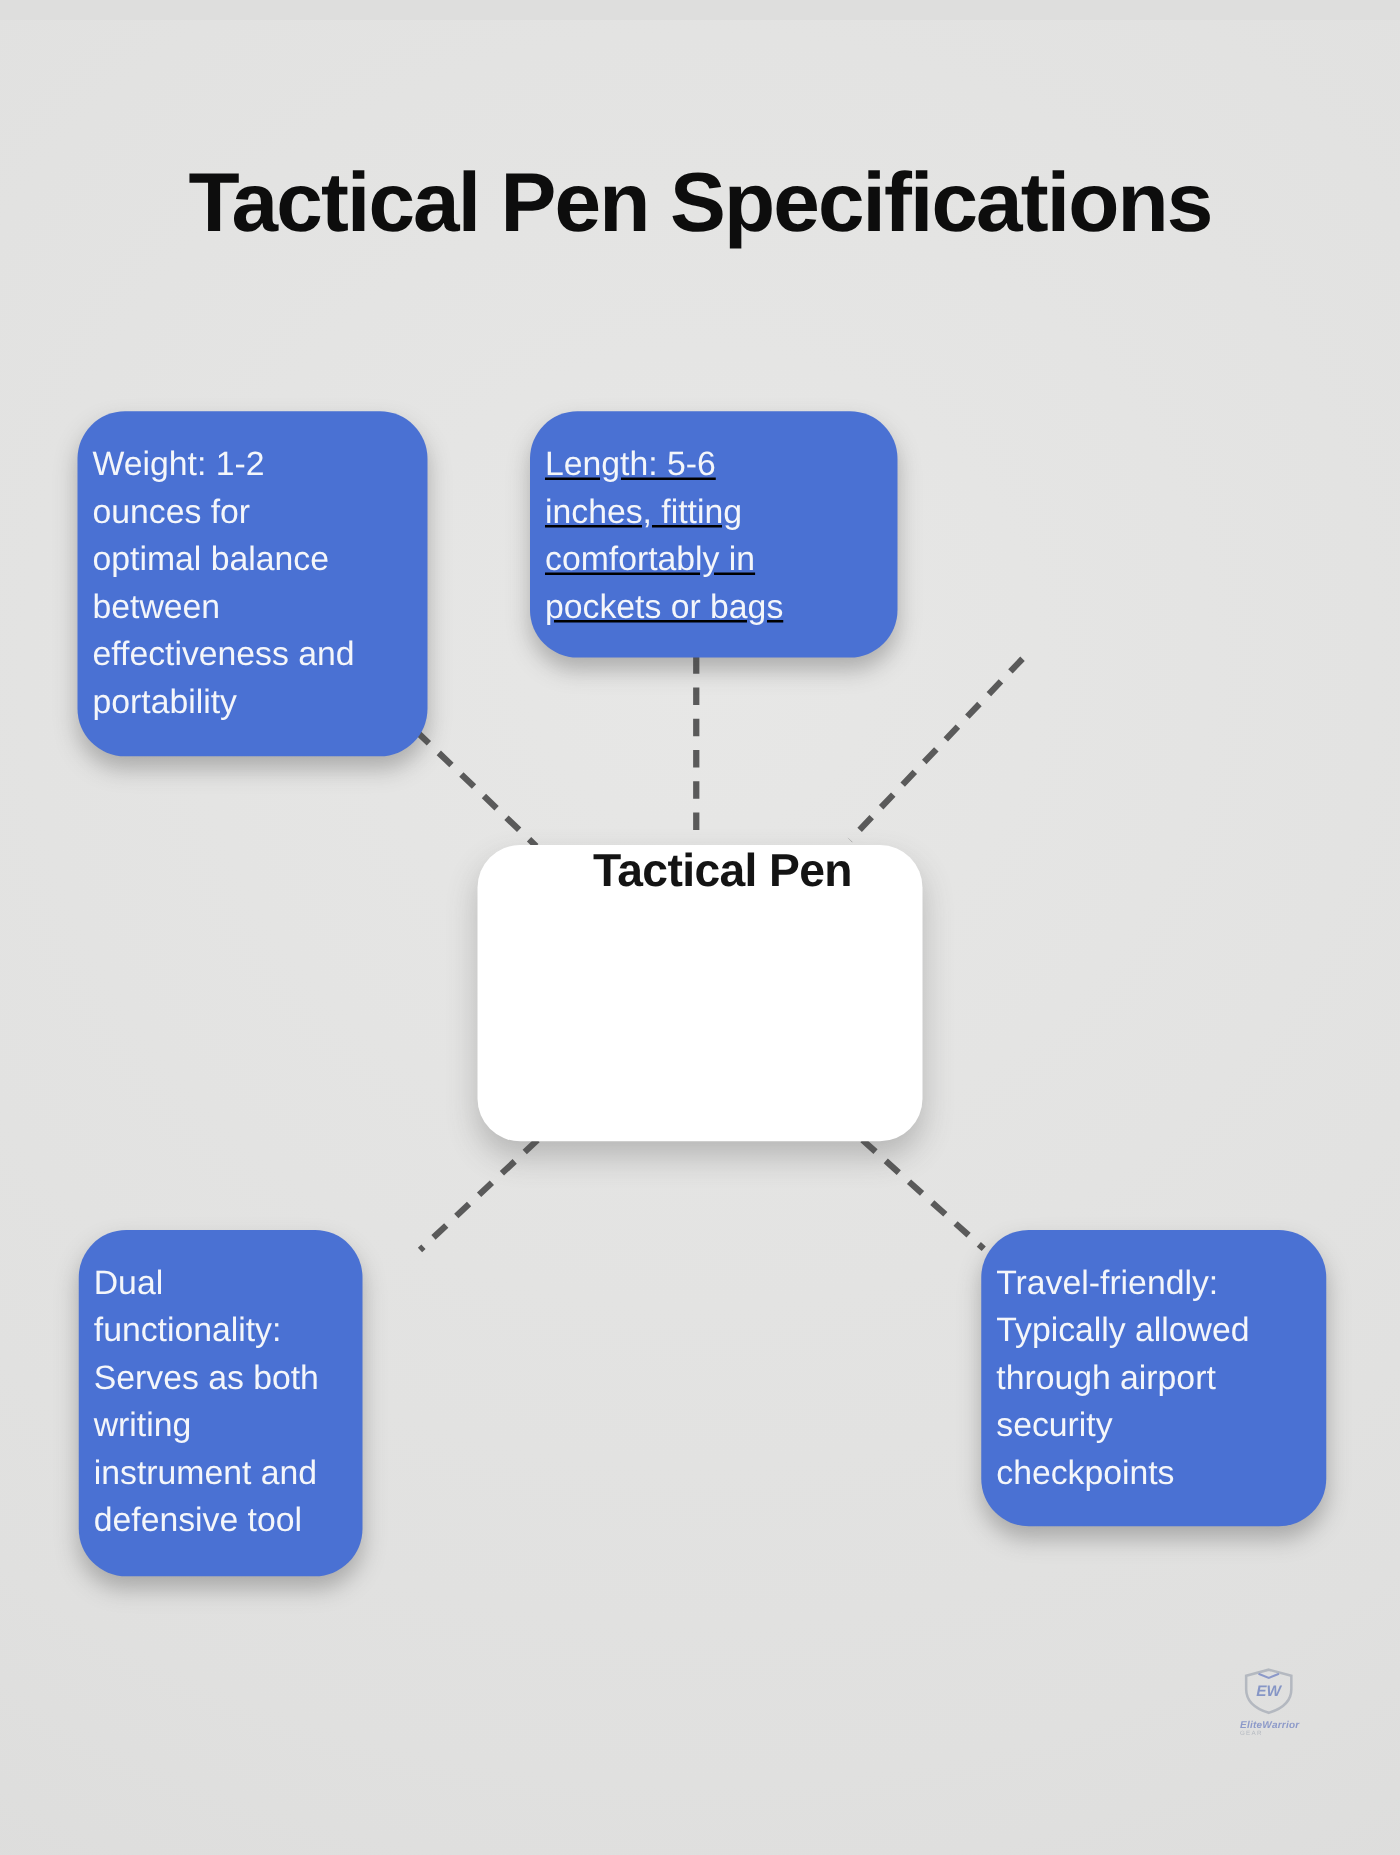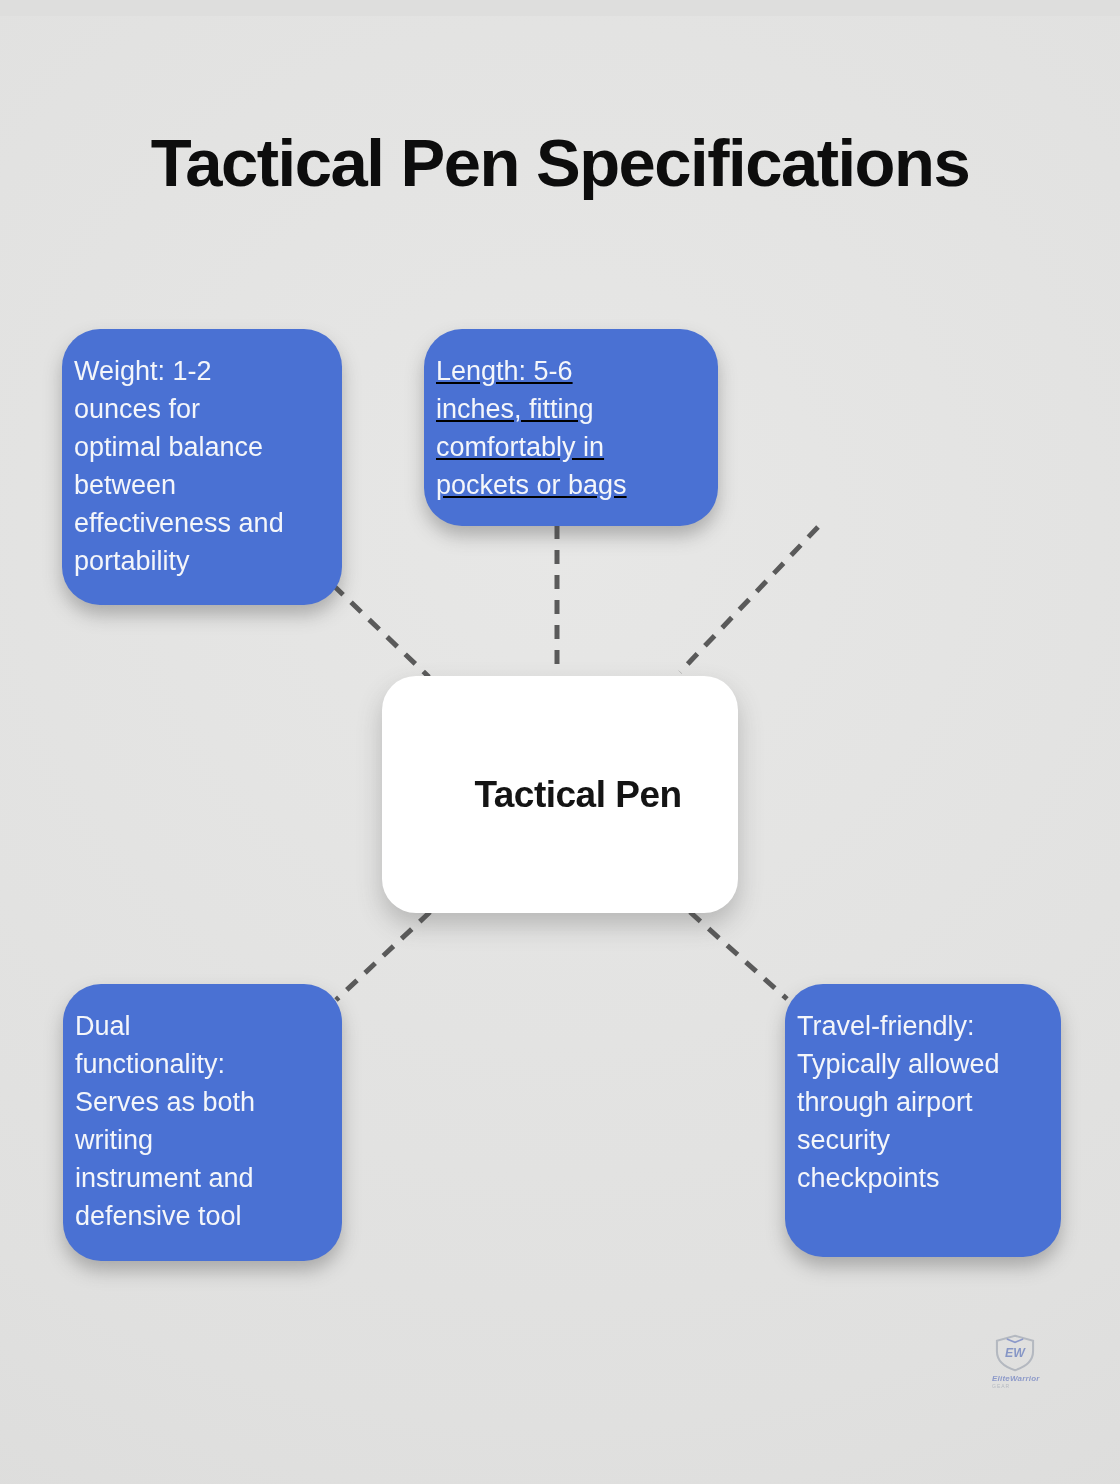--- a/index.html
+++ b/index.html
@@ -57,32 +57,32 @@
     display:block;
     white-space:pre-line;
     color:var(--node_text);
     font-size:27px;
     line-height:38px;
     font-weight:400;
   }
   .node-weight  {left:62px;  top:313px; width:280px; height:276px;}
   .node-length  {left:424px; top:313px; width:294px; height:197px;text-decoration:underline;}
   .node-material{left:783px; top:313px; width:277px; height:194px;}
-  .node-dual    {left:63px;  top:968px; width:279px; height:277px;}
-  .node-travel  {left:785px; top:968px; width:276px; height:273px;}
+  .node-dual    {left:63px;  top:968px; width:227px; height:277px;}
+  .node-travel  {left:785px; top:968px; width:276px; height:237px;}
   .center-node{
     position:absolute;
     left:382px; top:660px;
     width:356px; height:237px;
     box-sizing:border-box;
     background:var(--center_fill);
     border-radius:34px;
     box-shadow:0 12px 24px rgba(80,80,80,0.30);
     display:flex;
-    align-items:center;
+    align-items:flex-start;
     justify-content:center;
     padding-left:36px;
   }
   .center-label{
     color:var(--center_text);
     font-size:37px;
     font-weight:700;
     letter-spacing:-0.5px;
   }
   .watermark{

